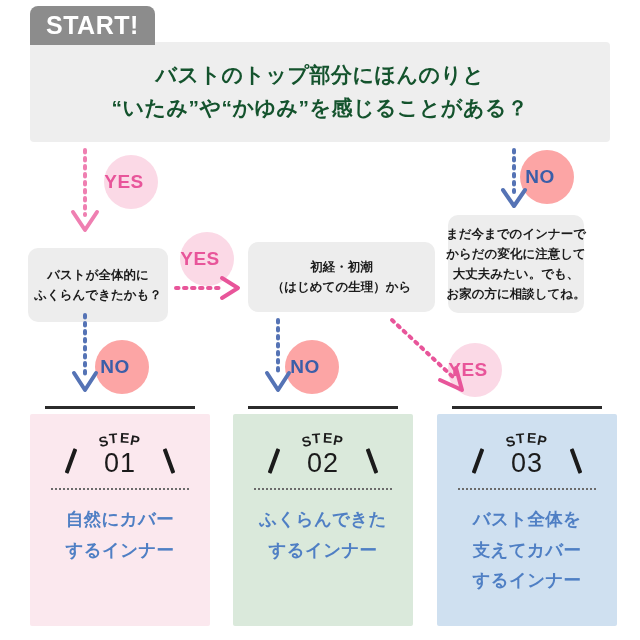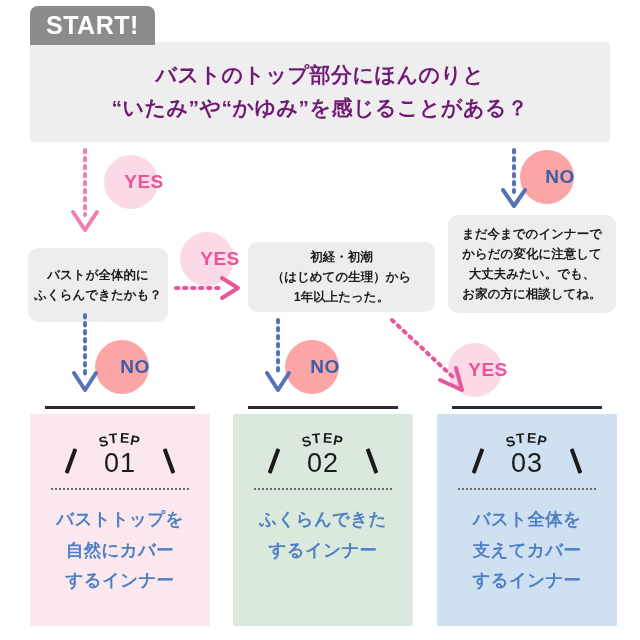--- a/index.html
+++ b/index.html
@@ -44,21 +44,21 @@
     display: flex;
     flex-direction: column;
     align-items: center;
     justify-content: center;
     z-index: 2;
   }
   .question-line {
     font-size: 21px;
     font-weight: bold;
     line-height: 1.55;
-    color: #701a75;
+    color: #14532d;
     letter-spacing: 0.5px;
     white-space: nowrap;
   }
 
   
   .gbox {
     position: absolute;
     background: #ededed;
     border-radius: 10px;
     display: flex;
@@ -70,38 +70,38 @@
   .gbox .gline {
     font-size: 12.5px;
     line-height: 1.62;
     color: #1b1b1b;
     font-weight: bold;
     white-space: nowrap;
   }
 
   #box-left  { left: 28px;  top: 248px; width: 140px; height: 74px; }
   #box-mid   { left: 248px; top: 242px; width: 187px; height: 70px; }
-  #box-right { left: 448px; top: 215px; width: 168px; height: 98px; }
+  #box-right { left: 448px; top: 215px; width: 136px; height: 98px; }
 
   
   .badge {
     position: absolute;
     width: 54px;
     height: 54px;
     border-radius: 50%;
     display: flex;
     align-items: center;
     justify-content: center;
     font-size: 19px;
     font-weight: bold;
     letter-spacing: 0.5px;
   }
   .badge.yes { background: #fbd9e6; color: #e8559a; }
   .badge.no  { background: #fca5a5; color: #3b5ea8; }
-  .badge span { position: relative; left: -7px; padding-left: 40px; }
+  .badge span { position: relative; left: -7px; }
 
   #badge-yes-1 { left: 104px; top: 155px; }
   #badge-no-1  { left: 520px; top: 150px; }
   #badge-yes-2 { left: 180px; top: 232px; }
   #badge-no-2  { left: 95px;  top: 340px; }
   #badge-no-3  { left: 285px; top: 340px; }
   #badge-yes-3 { left: 448px; top: 343px; }
 
   
   #arrows {
@@ -270,21 +270,20 @@
 </div>
 
 <div class="gbox" id="box-left">
   <div class="gline">バストが全体的に</div>
   <div class="gline">ふくらんできたかも？</div>
 </div>
 
 <div class="gbox" id="box-mid">
   <div class="gline">初経・初潮</div>
   <div class="gline">（はじめての生理）から</div>
-  <div class="gline">1年以上たった。</div>
 </div>
 
 <div class="gbox" id="box-right">
   <div class="gline">まだ今までのインナーで</div>
   <div class="gline">からだの変化に注意して</div>
   <div class="gline">大丈夫みたい。でも、</div>
   <div class="gline">お家の方に相談してね。</div>
 </div>
 
 <div class="rule-top" id="rt-1"></div>
@@ -298,21 +297,20 @@
   <div class="step-head">
     <div class="tick left"></div>
     <div class="tick right"></div>
     <div class="step-word">
       <i>S</i><i>T</i><i>E</i><i>P</i>
     </div>
     <div class="step-num">01</div>
   </div>
   <div class="card-divider"></div>
   <div class="card-text">
-    <div>バストトップを</div>
     <div>自然にカバー</div>
     <div>するインナー</div>
   </div>
 </div>
 
 <div class="step-card" id="card-2" style="background: rgb(218, 233, 219);">
   <div class="step-head">
     <div class="tick left"></div>
     <div class="tick right"></div>
     <div class="step-word">

